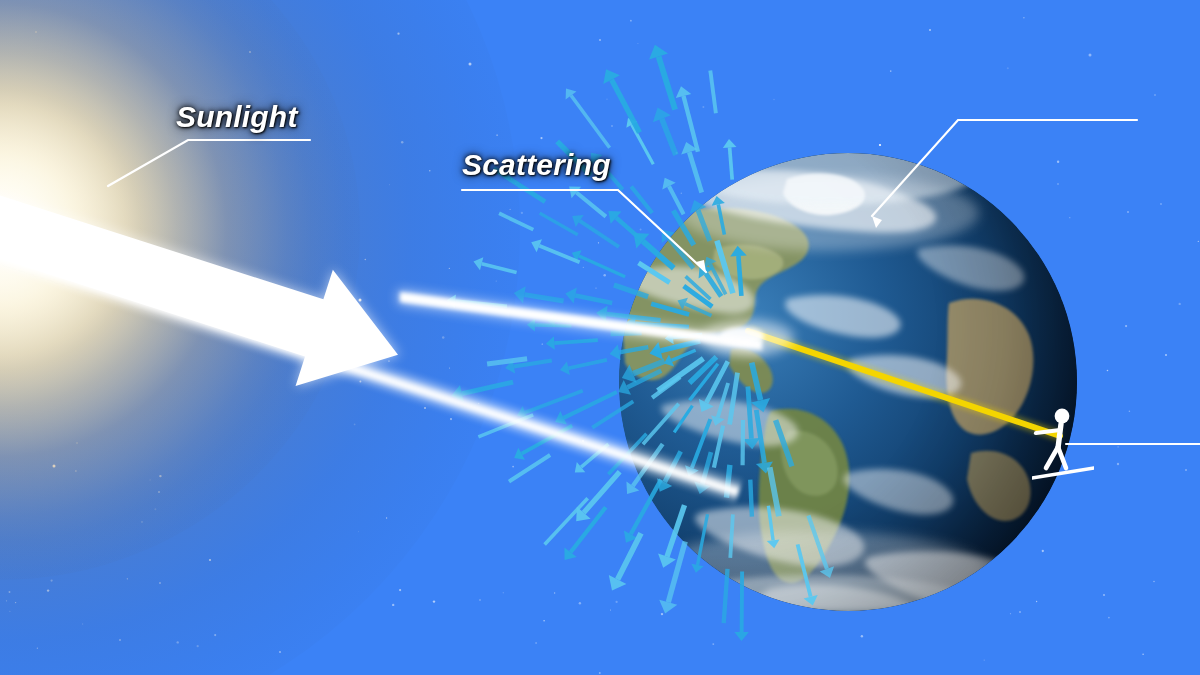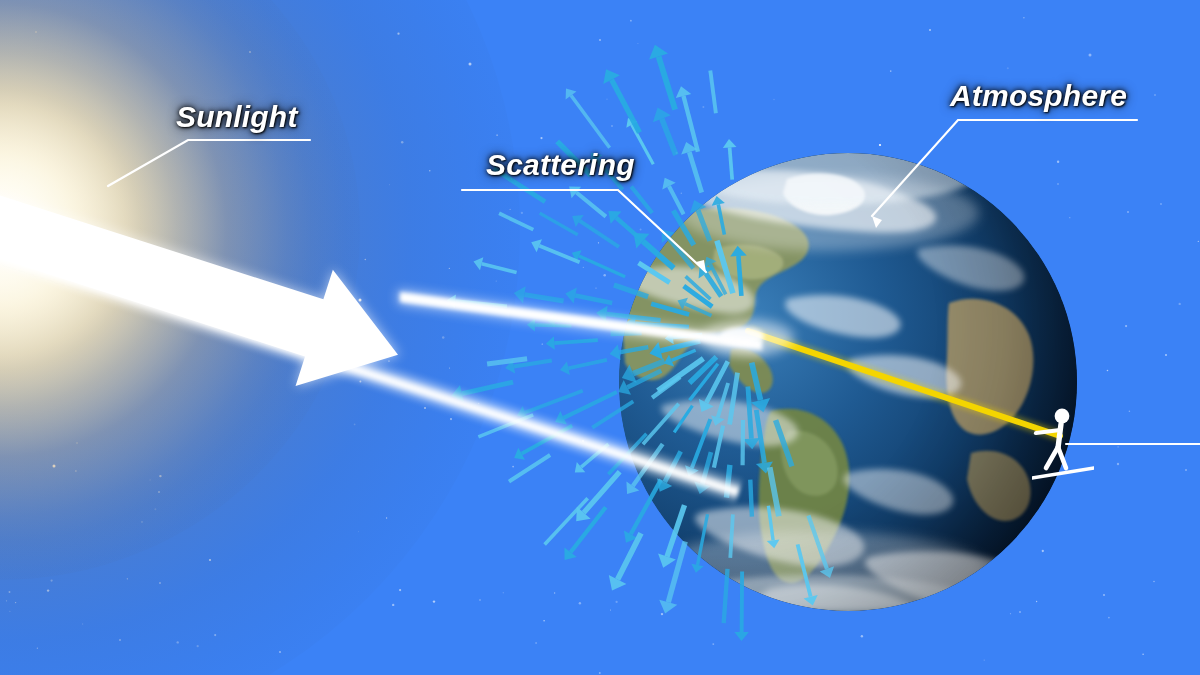--- a/index.html
+++ b/index.html
@@ -138,21 +138,21 @@
   .label{
     position:absolute;
     color:#ffffff;
     font-weight:bold;
     letter-spacing:0.2px;
     text-shadow:0 0 5px rgba(0,0,0,0.95), 0 0 11px rgba(0,0,0,0.8), 1px 1px 2px rgba(0,0,0,0.9);
     white-space:nowrap;
     user-select:none;
   }
   #label-sunlight{left:176px; top:100px; font-size:30px;}
-  #label-scattering{left:462px; top:148px; font-size:30px;margin-left:24px;}
+  #label-scattering{left:462px; top:148px; font-size:30px;}
   #label-atmosphere{left:950px; top:79px;  font-size:30px;}
   #label-observer{left:1096px; top:401px;  font-size:30px;}
 
   #observer-figure{position:absolute;left:1032px;top:406px;width:62px;height:76px;}
 </style>
 </head>
 <body>
 
 <div id="stage">
 
@@ -606,15 +606,14 @@
       <line x1="29" y1="18" x2="26" y2="42" stroke-width="5.4" stroke-linecap="round"></line>
       <line x1="28" y1="24" x2="4" y2="27" stroke-width="4.2" stroke-linecap="round"></line>
       <line x1="26" y1="41" x2="34" y2="62" stroke-width="4.6" stroke-linecap="round"></line>
       <line x1="26" y1="41" x2="14" y2="62" stroke-width="4.6" stroke-linecap="round"></line>
       <line x1="0" y1="72" x2="62" y2="62" stroke-width="3.4" stroke-linecap="round"></line>
     </g>
   </svg>
 
   <div class="label" id="label-sunlight">Sunlight</div>
   <div class="label" id="label-scattering">Scattering</div>
-  <div class="label" id="label-atmosphere">Atmosphere</div>
 
 </div>
 
 </body></html>

